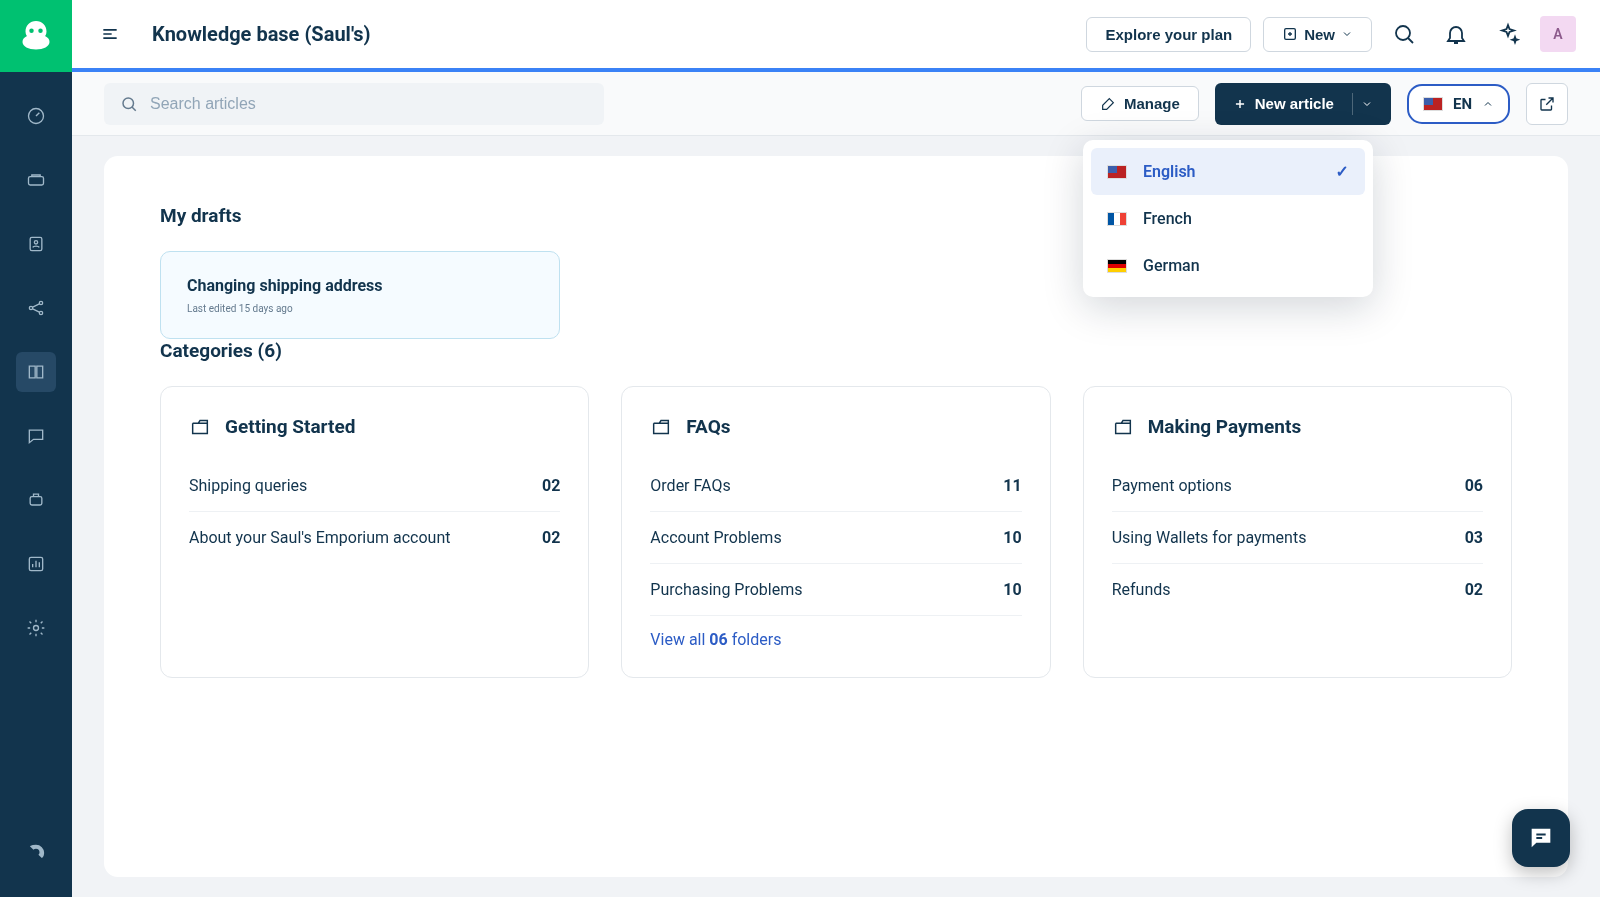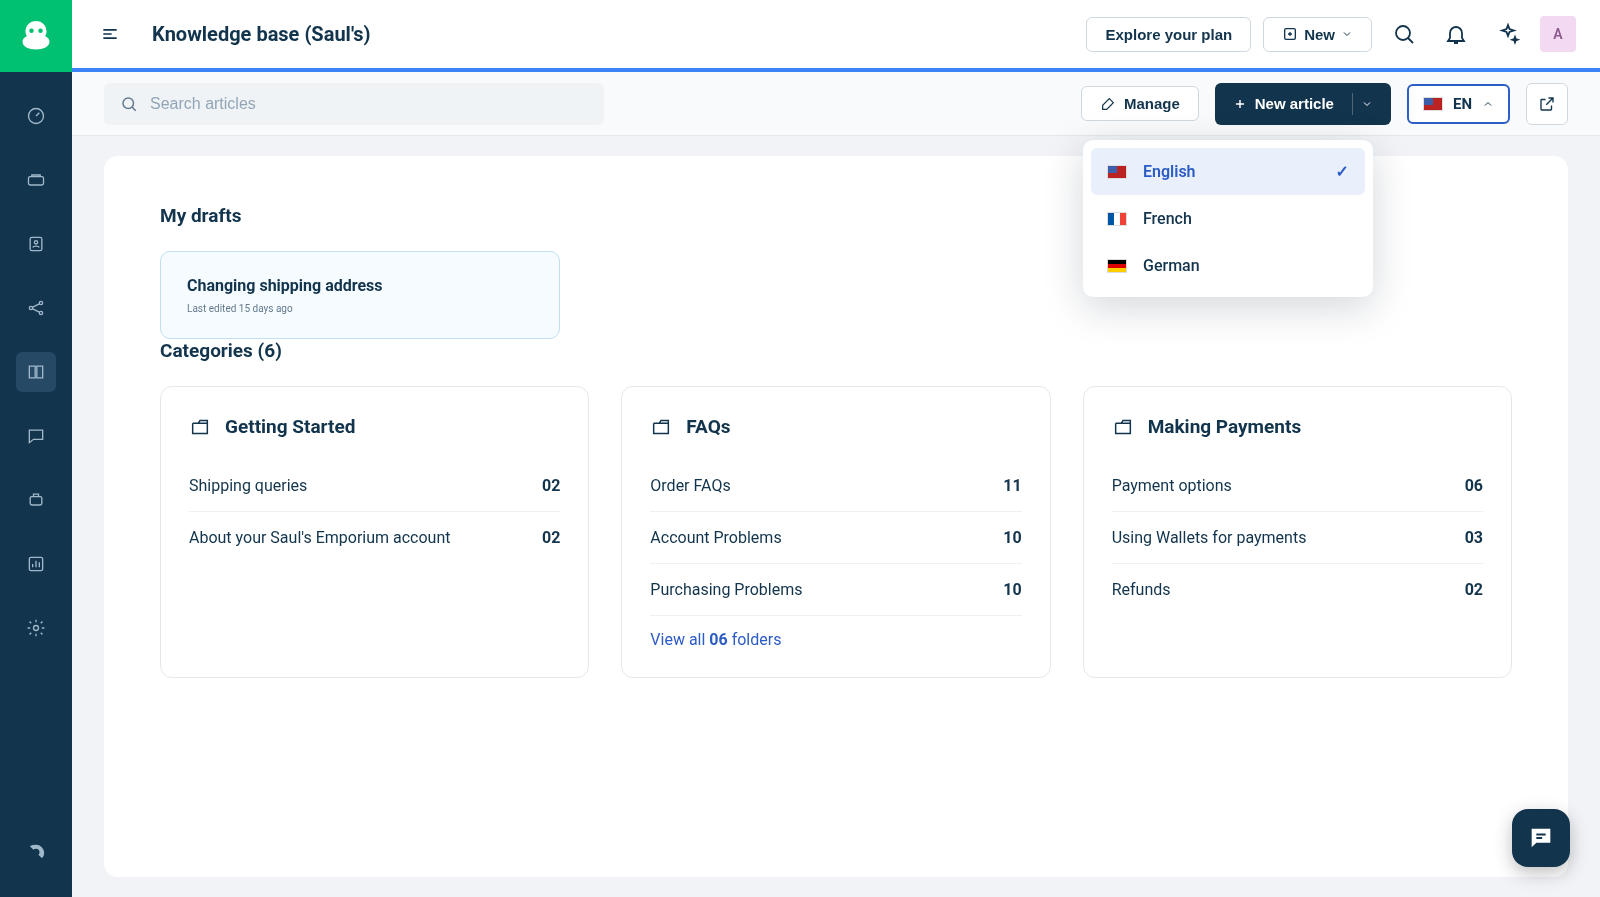--- a/index.html
+++ b/index.html
@@ -29,21 +29,21 @@
 
 
 .toolbar { position: fixed; left: 72px; top: 72px; right: 0; height: 64px; border-bottom: 1px solid #e4e8ec; display: flex; align-items: center; padding: 0 32px; background: #f9fafb; gap: 16px; }
 .search-box { display: flex; align-items: center; background: #f0f3f6; border-radius: 6px; padding: 0 16px; height: 42px; width: 500px; gap: 12px; }
 .search-box svg { width: 18px; height: 18px; stroke: #647a8e; fill: none; stroke-width: 2; }
 .search-box input { border: none; background: transparent; outline: none; font-size: 16px; flex: 1; color: #12344d; }
 .search-box input::placeholder { color: #91a5b7; }
 .tb-spacer { flex: 1; }
 .btn-primary { background: #12344d; color: #fff; border: none; padding: 10px 18px; border-radius: 6px; font-size: 15px; font-weight: 600; display: flex; align-items: center; gap: 8px; cursor: pointer; }
 .btn-primary .caret-sep { width: 1px; height: 22px; background: rgba(255,255,255,.25); margin-left: 10px; }
-.lang-btn { border: 2px solid #2c5cc5; border-radius: 6px; padding: 9px 14px; display: flex; align-items: center; gap: 10px; font-weight: 700; cursor: pointer; background: #fff; font-size: 15px; }
+.lang-btn { border: 2px solid #2c5cc5; border-radius: 15px; padding: 9px 14px; display: flex; align-items: center; gap: 10px; font-weight: 700; cursor: pointer; background: #fff; font-size: 15px; }
 .flag { width: 20px; height: 14px; display: inline-block; background: #bb1919; position: relative; border:1px solid #ddd; }
 .flag.us { background: linear-gradient(#b22 0 50%, #b22 0), repeating-linear-gradient(#b22 0 2px, #fff 2px 4px); position: relative; }
 .flag.us::before { content:''; position:absolute; left:0; top:0; width:9px; height:7px; background:#3c5eab; }
 .flag.fr { background: linear-gradient(90deg,#0055a4 0 33%,#fff 33% 66%,#ef4135 66%); }
 .flag.de { background: linear-gradient(#000 0 33%,#dd0000 33% 66%,#ffce00 66%); }
 .flag.es { background: linear-gradient(#aa151b 0 25%,#f1bf00 25% 75%,#aa151b 75%); }
 .popout-btn { border:1px solid #cfd7df; background:#fff; border-radius:6px; width:42px; height:42px; display:flex; align-items:center; justify-content:center; cursor:pointer; }
 
 
 .lang-dd { position: fixed; top: 140px; left: 1083px; width: 290px; background: #fff; border-radius: 10px; box-shadow: 0 10px 40px rgba(10,30,50,.18); padding: 8px; z-index: 50; }

